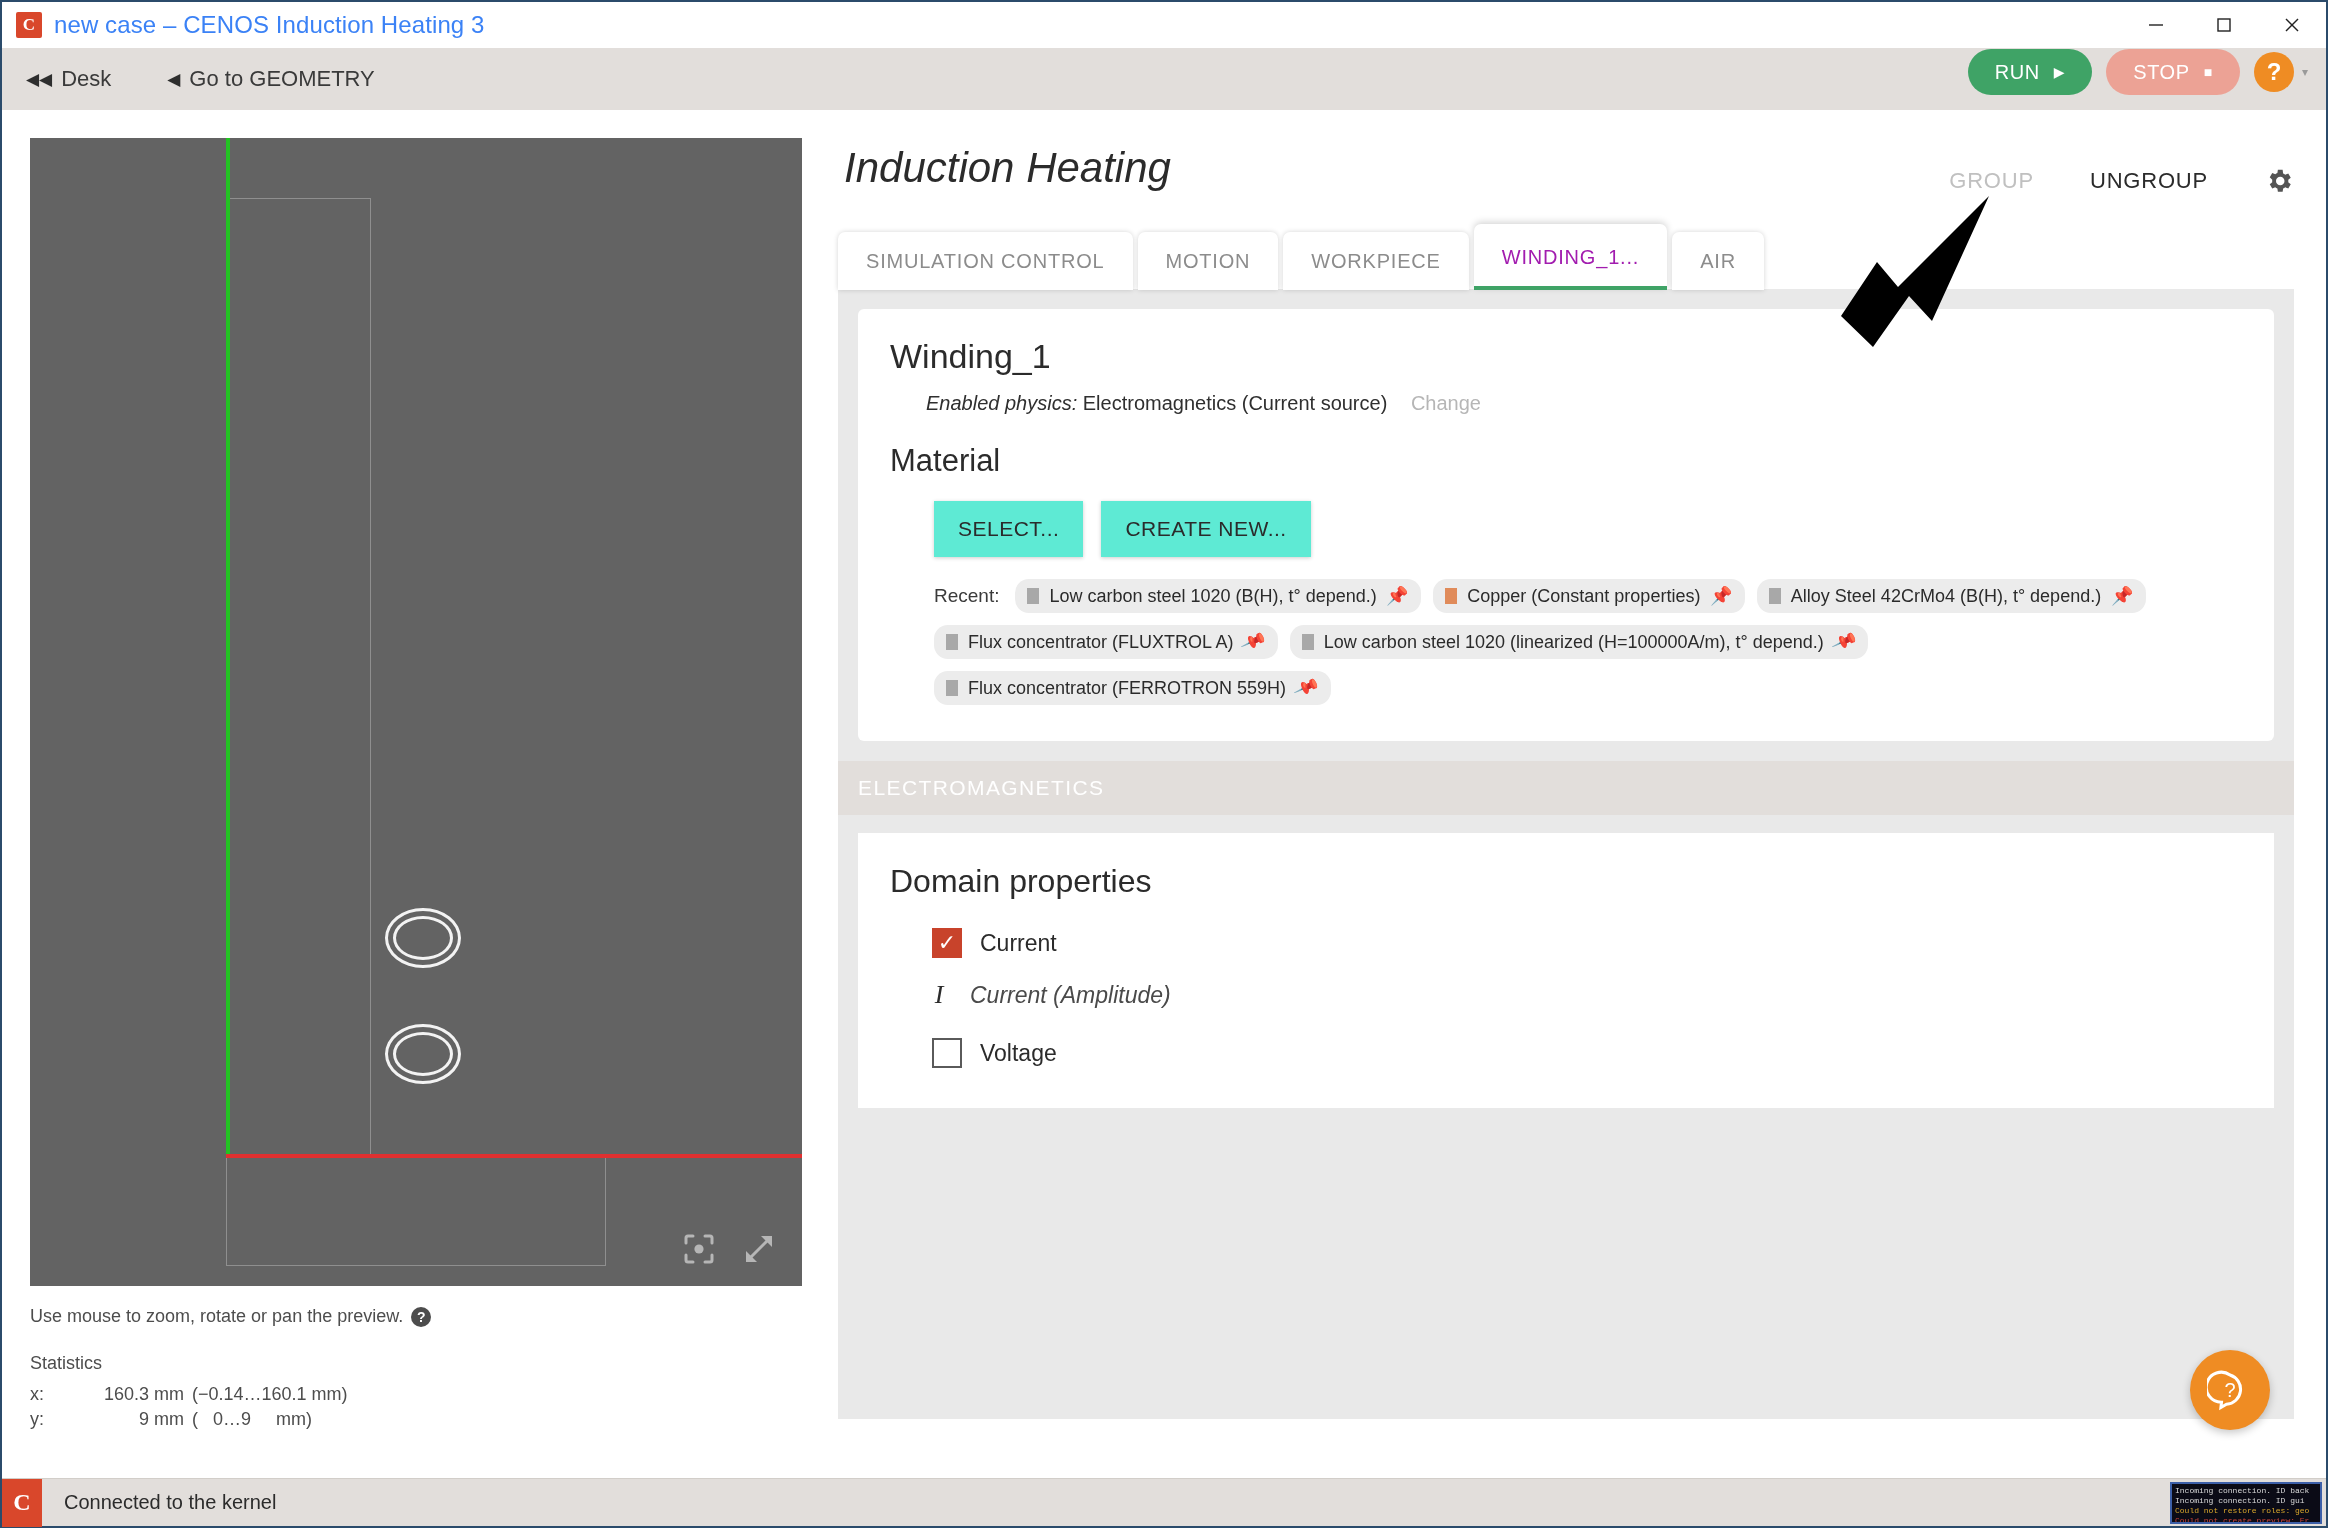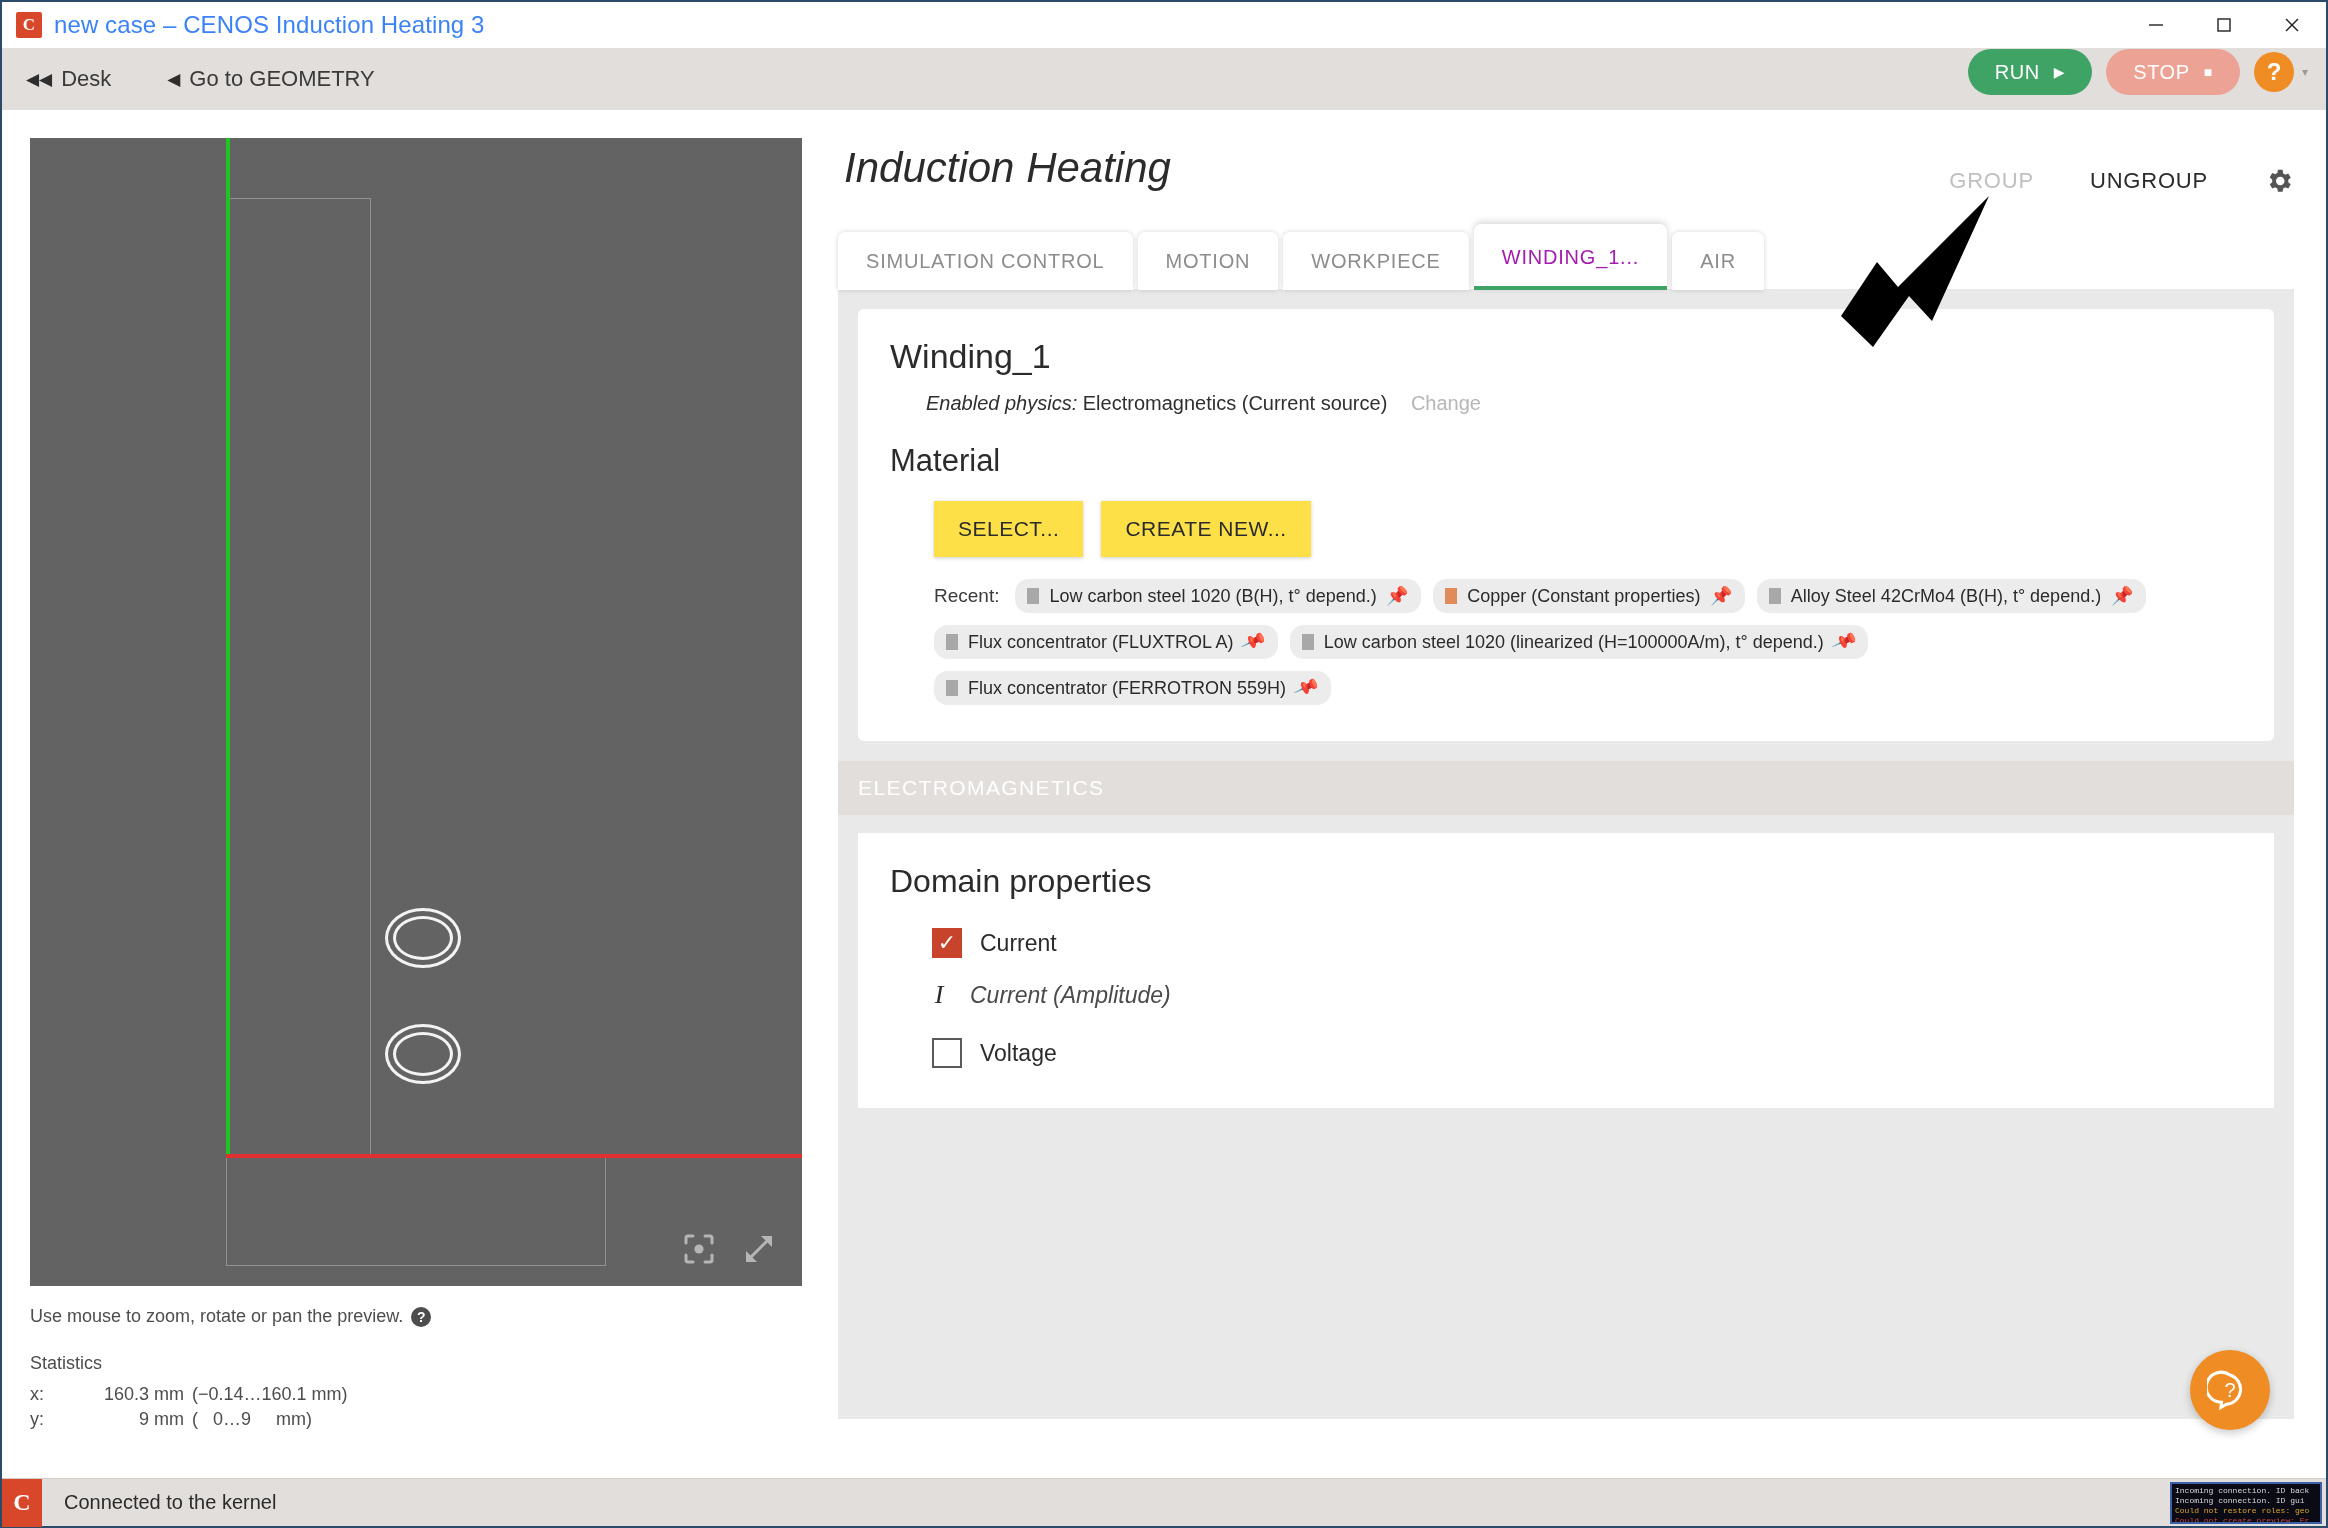--- a/index.html
+++ b/index.html
@@ -147,21 +147,21 @@
     width: 580px; height: 62px; background: #fff; box-shadow: 0 1px 5px rgba(0,0,0,.22);
     display: flex; align-items: center; padding: 0 16px; gap: 14px;
   }
   .swatch { width: 26px; height: 34px; background: #e08b5a; }
   .mat-name { font-size: 23px; color: #1f1f1f; }
   .mat-sub { font-size: 19px; color: #8a8a8a; }
   .mat-grow { flex: 1; }
   .mat-chevron { font-size: 24px; color: #555; padding: 0 10px; }
   .mat-x { font-size: 26px; color: #444; padding: 0 6px; }
   .btn-flat {
-    height: 56px; background: #fde047; box-shadow: 0 1px 4px rgba(0,0,0,.2);
+    height: 56px; background: #5eead4; box-shadow: 0 1px 4px rgba(0,0,0,.2);
     display: flex; align-items: center; justify-content: center; padding: 0 24px;
     font-size: 21px; color: #2b2b2b; letter-spacing: .5px;
   }
 
   .recent { margin-top: 22px; margin-left: 44px; display: flex; flex-wrap: wrap; align-items: center; gap: 12px; max-width: 1230px; }
   .recent-lbl { font-size: 19px; color: #3a3a3a; margin-right: 4px; }
   .chip {
     display: inline-flex; align-items: center; gap: 10px;
     background: #ececec; border-radius: 14px; padding: 6px 12px;
     font-size: 18px; color: #2b2b2b;

